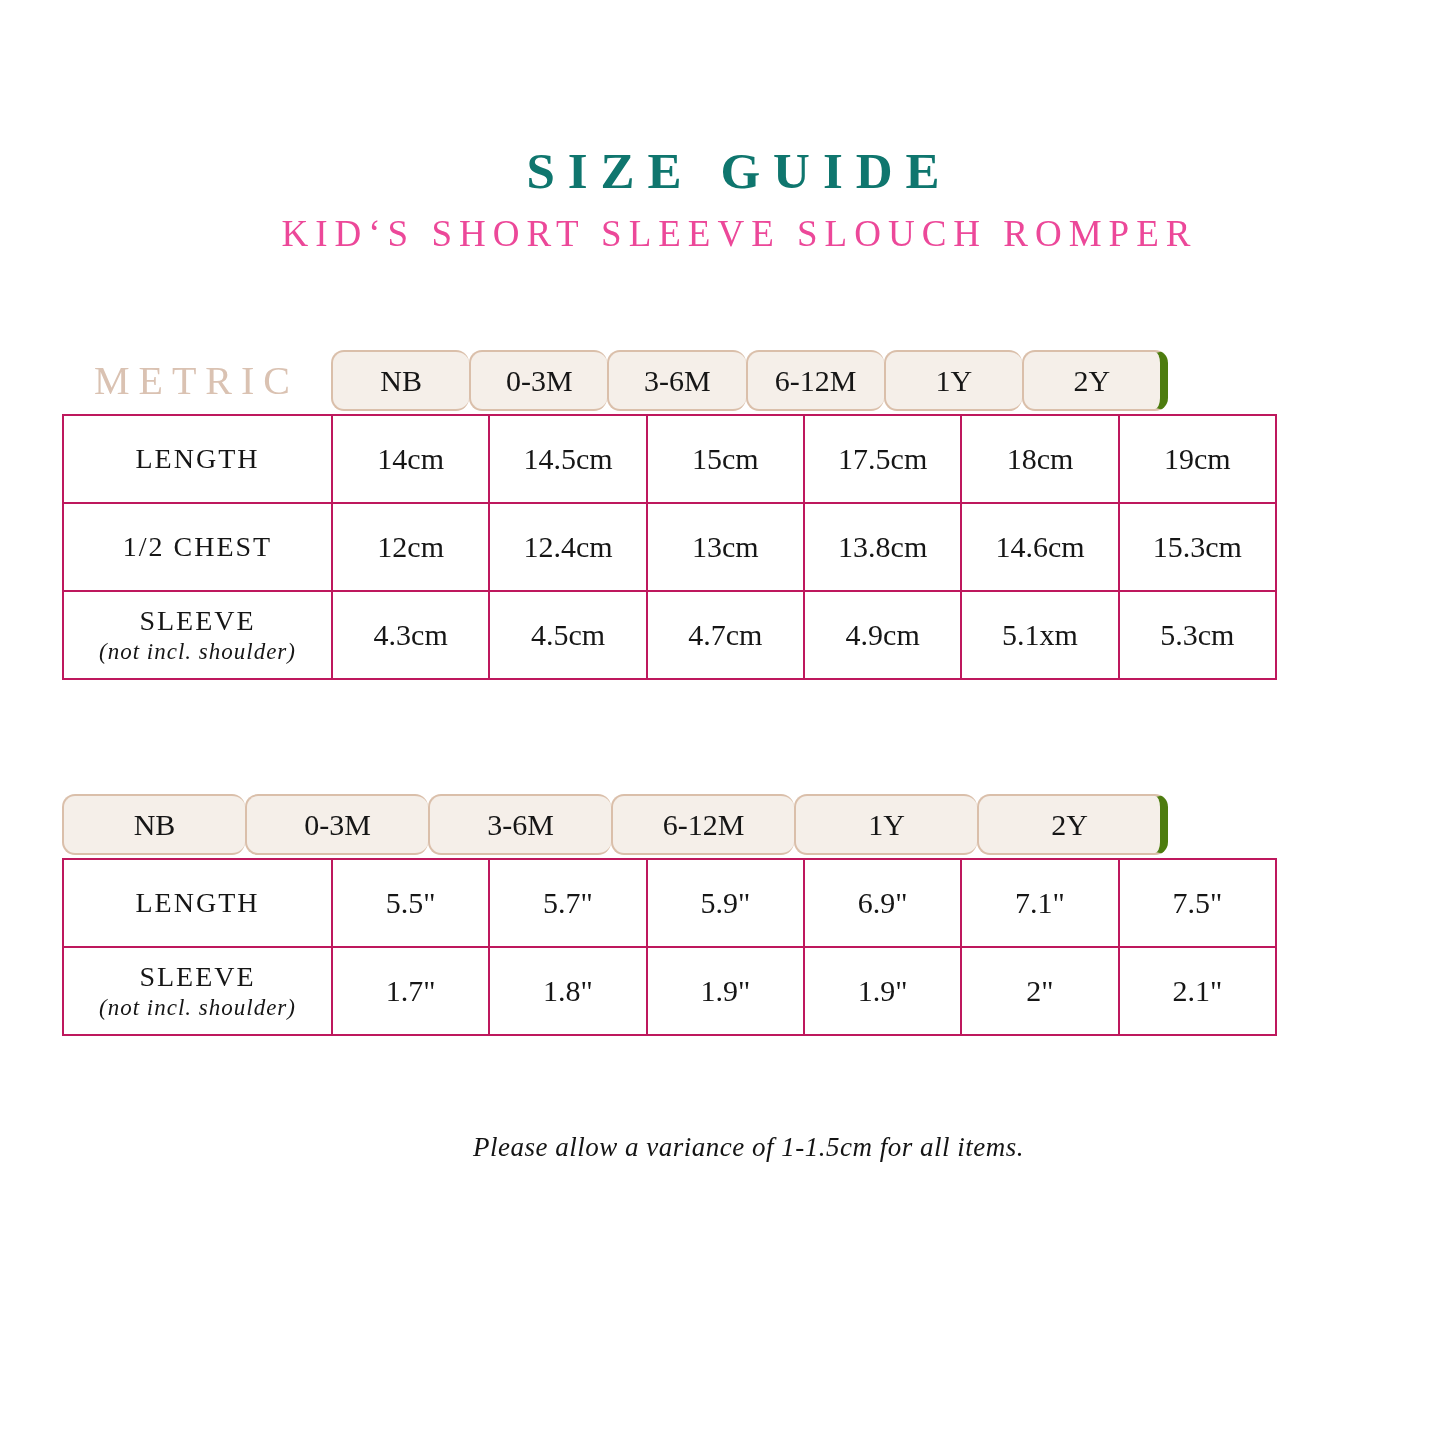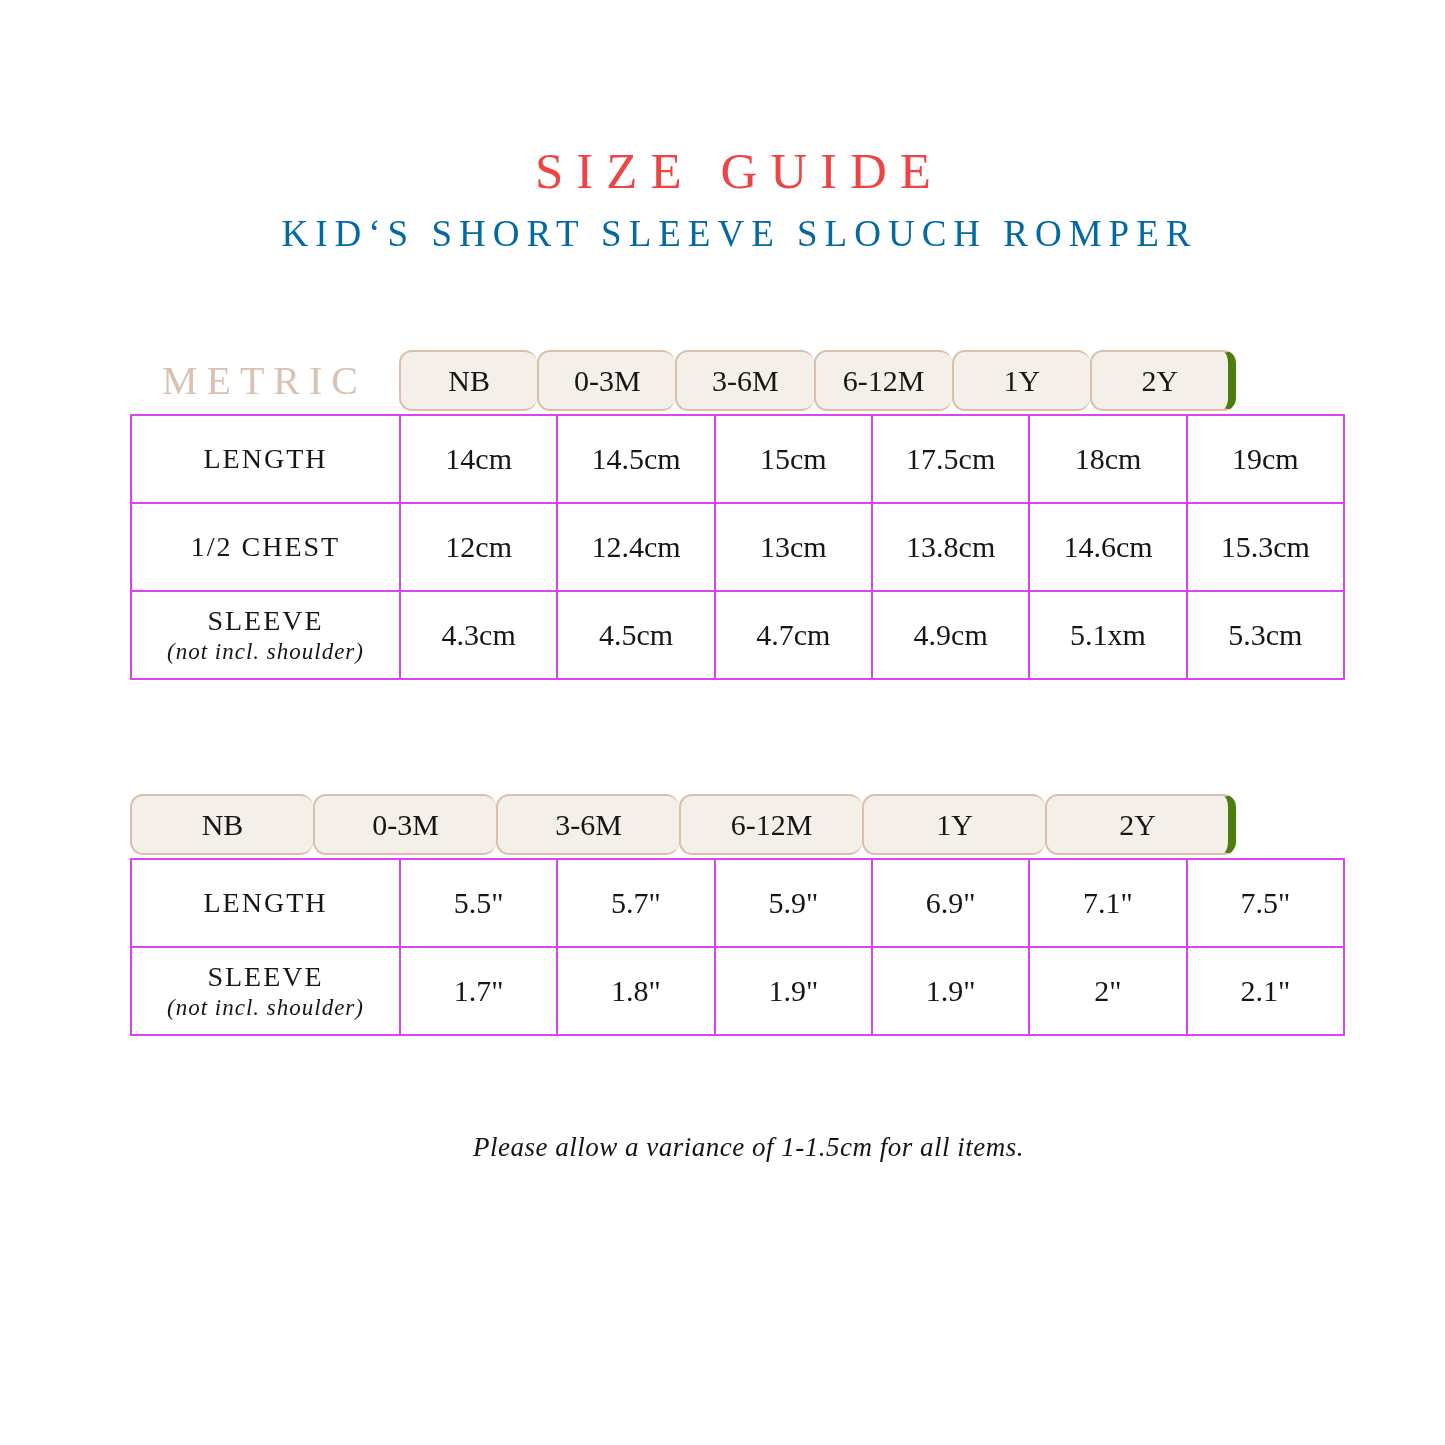--- a/index.html
+++ b/index.html
@@ -19,36 +19,36 @@
   }
   
   .headline {
     padding-left: 34px;
     text-align: center;
   }
   .title {
     margin-top: 146px;
     font-size: 51px;
     line-height: 1.0;
-    font-weight: normal;
+    font-weight: bold;
     letter-spacing: 13px;
-    color: #ef4444;
+    color: #0f766e;
   }
   .subtitle {
     margin-top: 18px;
     font-size: 37px;
     line-height: 1.0;
     font-weight: normal;
     letter-spacing: 7px;
-    color: #0369a1;
+    color: #ec4899;
   }
   
   .size-table {
     width: 1120px;
-    margin-left: 116px;
+    margin-left: 48px;
     padding-left: 14px;
   }
   .size-table.metric { margin-top: 98px; }
   .size-table.imperial { margin-top: 114px; }
 
   .thead-row {
     display: flex;
     height: 61px;
   }
   .unit-cell {
@@ -79,21 +79,21 @@
   }
   .col-head:last-child { border-right: 8px solid #4d7c0f; }
 
   table.tbody-table {
     width: 1215px;
     margin-top: 3px;
     border-collapse: collapse;
     table-layout: fixed;
   }
   table.tbody-table td {
-    border: 2px solid #d946ef;
+    border: 2px solid #be185d;
     height: 88px;
     text-align: center;
     vertical-align: middle;
     font-size: 30px;
     color: #161616;
     background: #ffffff;
   }
   td.row-label-cell { width: 269px; }
   .row-label {
     font-size: 28px;

